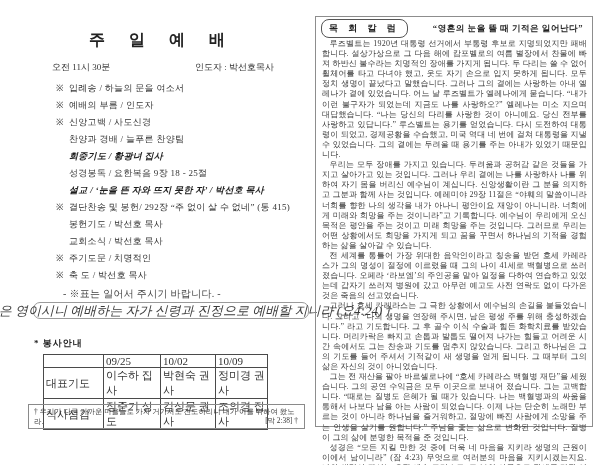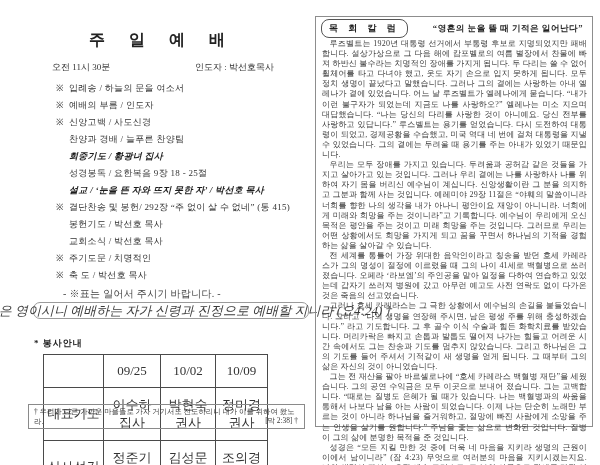--- a/index.html
+++ b/index.html
@@ -19,22 +19,22 @@
   .order-item.bold { font-weight:bold; color:#1d1d1d;font-style:italic; }
   .stand-note { position:absolute; left:0; top:287px; width:260px; text-align:center;
                 font-size:10px; color:#444; letter-spacing:0.3px; }
   .verse-box-round { position:absolute; left:21px; top:302px; width:276px; height:17px;
                      border:1px solid #9a9a9a; border-radius:7px; display:flex;
                      align-items:center; justify-content:center; font-size:13px;
                      color:#3a3a3a; white-space:nowrap;font-style:italic; }
   .service-guide-title { position:absolute; left:22px; top:337px; font-size:9px;
                          font-weight:bold; color:#222; letter-spacing:1px; }
   .service-table { position:absolute; left:31px; top:354px; border-collapse:collapse; }
-  .service-table td { border:1px solid #4a4a4a; font-size:13px; text-align:center;
-                      color:#333; height:11.5px; padding:8px 2px; }
+  .service-table td { border:1px solid #4a4a4a; font-size:11px; 
+                      color:#333; height:11.5px; padding:0 2px; }
   .service-table td.c0 { width:60px; }
   .service-table td.c1 { width:57px; }
   .service-table td.c2 { width:55px; }
   .service-table td.c3 { width:52px; }
   .bottom-verse-box { position:absolute; left:16px; top:404px; width:277px; height:25px;
                       border:1px solid #8a8a8a; font-size:7.4px; color:#3a3a3a;
                       padding:2px 5px 12px 5px; line-height:10px; }
   .bottom-verse-box .verse-ref { position:absolute; right:6px; bottom:2px; }
 
   

